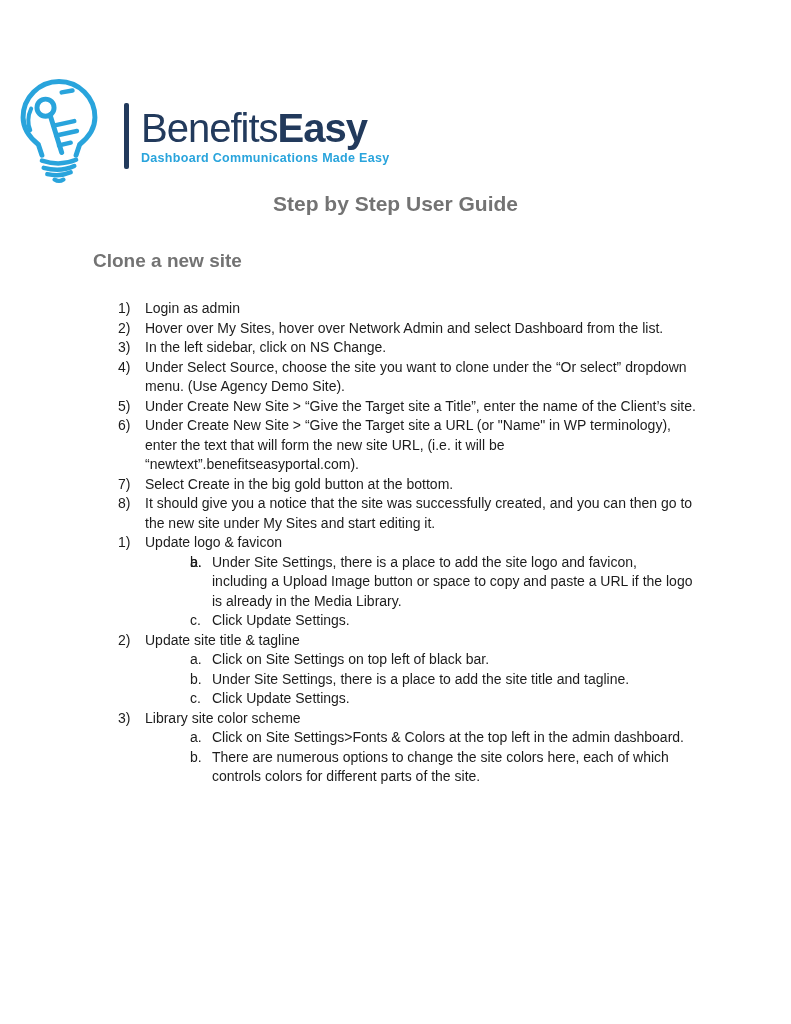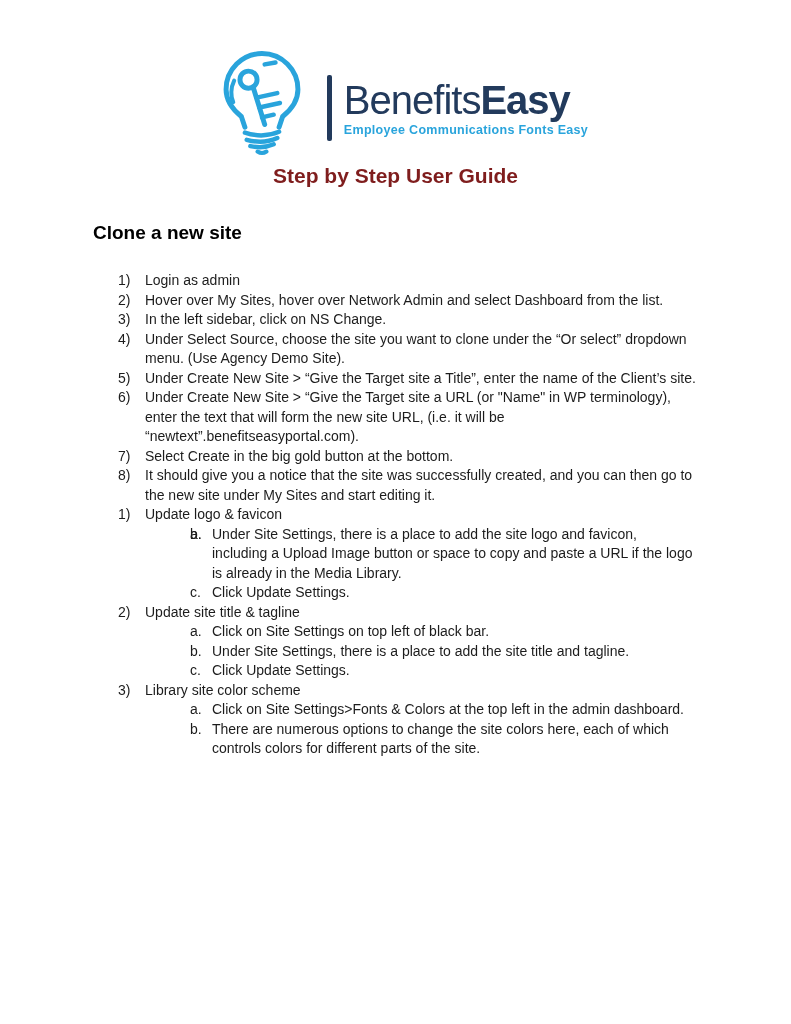--- a/index.html
+++ b/index.html
@@ -7,46 +7,46 @@
     position: relative;
     width: 791px; height: 1024px;
     margin: 0 auto;
     background: #ffffff;
     font-family: "Liberation Sans", sans-serif;
     color: #1c1c1c;
     overflow: hidden;
   }
   
   .logo-row {
-    display: flex; justify-content: center; align-items: center;
-    padding-top: 50px;
+    display: flex; justify-content: flex-start; align-items: center;
+    padding-top: 78px;
   }
   .bulb { width: 118px; height: 106px; flex: 0 0 auto; }
   .bulb path, .bulb circle { stroke: var(--blue); fill: none; stroke-linecap: round; }
   .logo-bar {
     width: 5px; height: 66px; background: var(--navy);
     border-radius: 2px; margin: 10px 12px 0 6px;
   }
   .logo-text { margin-top: 10px; }
   .brand { font-size: 40px; line-height: 1; color: var(--navy); letter-spacing: -1px; }
   .brand .w-light { font-weight: 400; }
   .brand .w-bold  { font-weight: 800; }
   .tagline {
     font-size: 12.5px; font-weight: 700; color: var(--blue);
     margin-top: 3px; letter-spacing: 0.3px;
   }
   
   .doc-title {
     margin: 8px 0 0 0; text-align: center;
-    font-size: 21px; font-weight: 700; color: #7f1d1d;
+    font-size: 21px; font-weight: 700; color: #737373;
   }
   
   .content { padding: 0 95px 0 93px; }
   .section-heading {
-    font-size: 19px; font-weight: 700; color: #000000;
+    font-size: 19px; font-weight: 700; color: #737373;
     margin: 34px 0 27px 0;
   }
   .section-heading.second { margin-top: 46px; }
   .list { font-size: 14px; line-height: 19.5px; }
   .li { position: relative; padding-left: 52px; }
   .li .marker { position: absolute; left: 25px; top: 0; }
   .li.sub { padding-left: 119px; }
   .li.sub .marker { left: 97px; }
 </style>
 </head>
@@ -69,21 +69,21 @@
       <path d="M54 53 L77 48" stroke-width="5"></path>
       <path d="M57 64 L80 59" stroke-width="5"></path>
       <path d="M60 75 L73 72" stroke-width="5"></path>
 
       <path d="M63 16 L75 14" stroke-width="5"></path>
       <path d="M29 34 C25 42 25 52 28 58" stroke-width="4.5"></path>
     </svg>
     <div class="logo-bar"></div>
     <div class="logo-text">
       <div class="brand"><span class="w-light">Benefits</span><span class="w-bold">Easy</span></div>
-      <div class="tagline">Employee Communications Fonts Easy</div>
+      <div class="tagline">Dashboard Communications Made Easy</div>
     </div>
   </div>
 
   <h1 class="doc-title">Step by Step User Guide</h1>
 
   <div class="content">
 
     <h2 class="section-heading">Clone a new site</h2>
     <div class="list">
       <div class="li"><span class="marker">1)</span><span>Login as admin</span></div>

